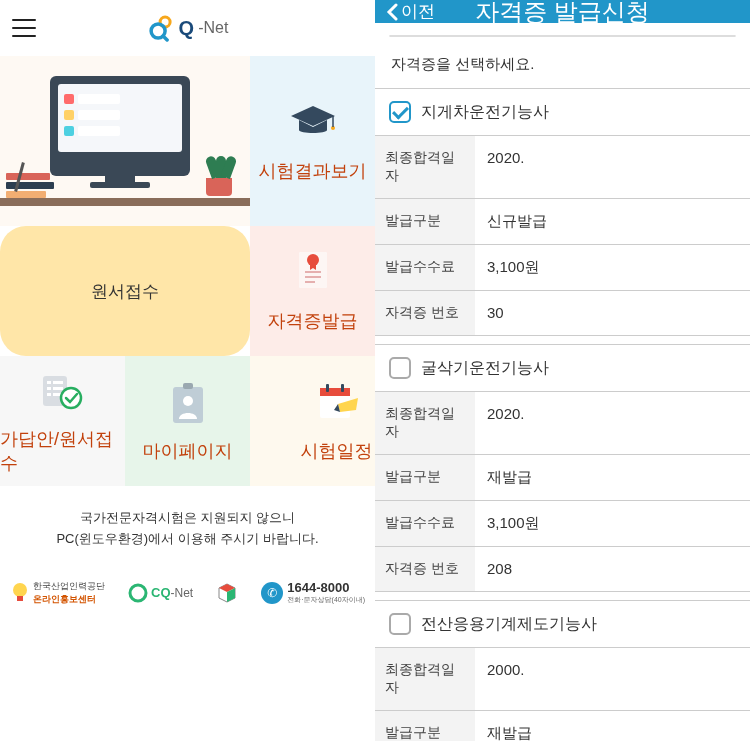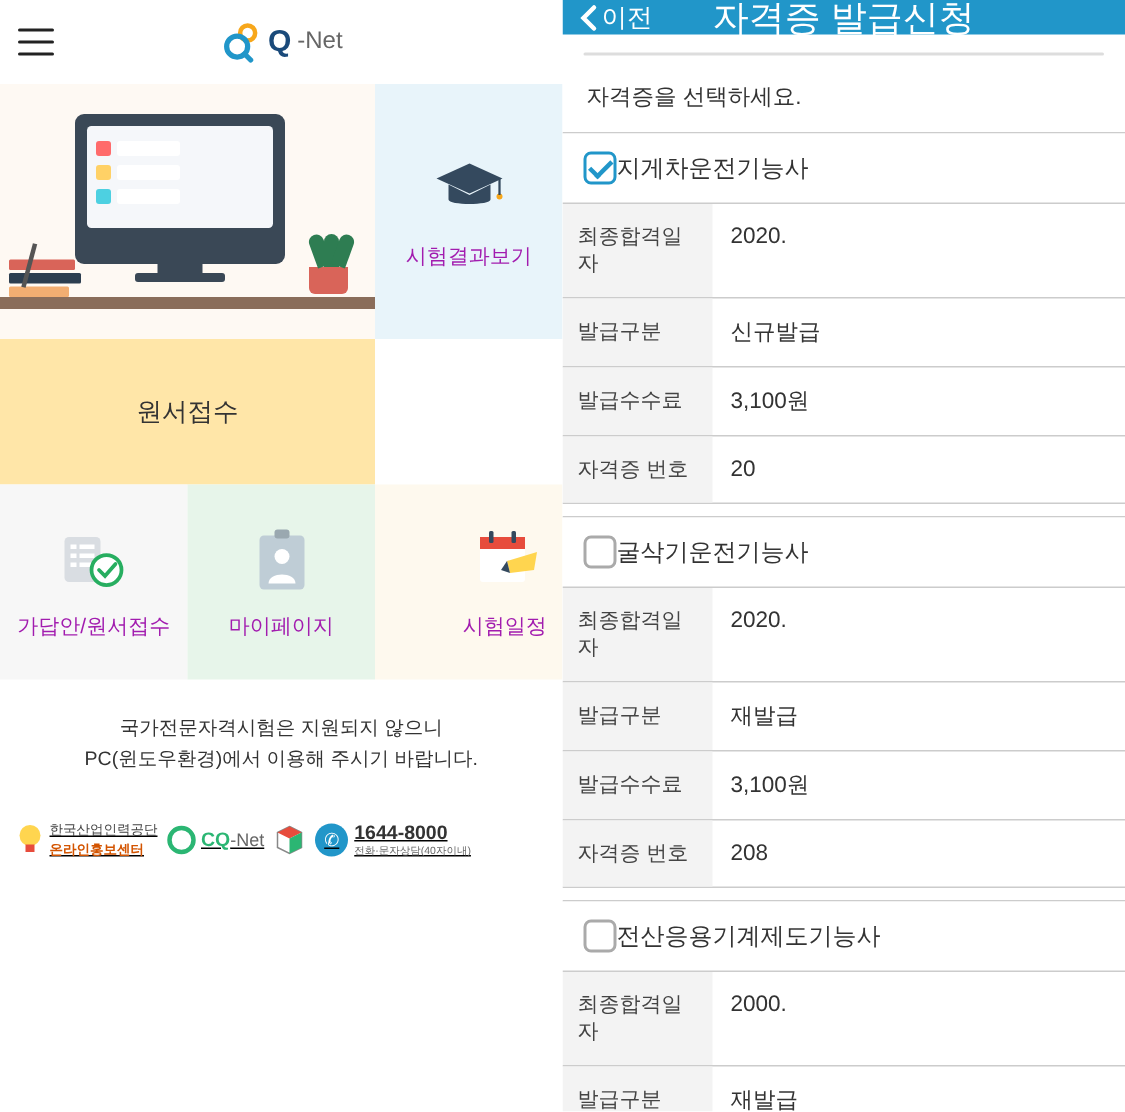--- a/index.html
+++ b/index.html
@@ -14,28 +14,28 @@
 .hamburger span { height: 2px; background: #222; border-radius: 1px; }
 .logo { position: absolute; left: 50%; transform: translateX(-50%); display: flex; align-items: center; gap: 4px; }
 .logo-icon { position: relative; width: 28px; height: 28px; }
 .q-text { font-size: 20px; font-weight: bold; color: #1a4a7a; }
 .net-text { font-size: 16px; color: #666; }
 
 
 .tiles { display: grid; grid-template-columns: 2fr 1fr; grid-template-rows: auto auto auto; flex: 0 0 auto; }
 .hero { grid-column: 1; grid-row: 1; height: 170px; background: #fef9f3; position: relative; overflow: hidden; }
 .tile-result { grid-column: 2; grid-row: 1; background: #e8f4fa; }
-.tile-apply { grid-column: 1; grid-row: 2; background: #ffe6a8; height: 97px; }
+.tile-apply { grid-column: 1; grid-row: 2; background: #ffe6a8; height: 130px; border-radius: 26px; }
 .tile-cert { grid-column: 2; grid-row: 2; background: #fdece8; }
 .tiles-row3 { grid-column: 1 / 3; display: grid; grid-template-columns: 1fr 1fr 1fr; height: 130px; }
 .tile-answer { background: #f7f7f7; }
 .tile-mypage { background: #e7f5ea; }
 .tile-schedule { background: #fef9ee; padding-left: 48px; }
 .tile { display: flex; flex-direction: column; align-items: center; justify-content: center; gap: 14px; cursor: pointer; }
-.tile-label { font-size: 14px; color: #a21caf; }
+.tile-label { font-size: 18px; color: #c2410c; }
 .tile-apply { display: flex; align-items: center; justify-content: center; }
 .tile-apply .tile-label { font-size: 17px; color: #333; }
 
 
 .monitor { position: absolute; left: 50px; top: 20px; width: 140px; height: 100px; background: #3a4856; border-radius: 6px; }
 .monitor::after { content:""; position:absolute; left:8px; top:8px; right:8px; bottom:24px; background:#f5f7fa; border-radius:3px; }
 .mon-stand { position:absolute; left:105px; top:120px; width:30px; height:6px; background:#3a4856; }
 .mon-base { position:absolute; left:90px; top:126px; width:60px; height:6px; background:#3a4856; border-radius:2px; }
 .doc-line { position:absolute; background:#fff; border-radius:2px; height:10px; width:42px; }
 .doc1 { left:78px; top:38px; } .doc1::before{content:"";position:absolute;left:-14px;top:0;width:10px;height:10px;background:#ff6b6b;border-radius:2px;}
@@ -51,21 +51,21 @@
 .pen { position:absolute; left:18px; bottom:34px; width:3px; height:30px; background:#555; transform:rotate(15deg); }
 .desk { position:absolute; left:0; right:0; bottom:20px; height:8px; background:#8a6d5a; }
 
 
 .icon-wrap { width: 50px; height: 46px; display:flex; align-items:center; justify-content:center; }
 
 
 .notice { text-align: center; padding: 22px 10px; font-size: 13px; color: #333; line-height: 1.6; }
 
 
-.footer-logos { display:flex; align-items:center; justify-content:flex-start; padding: 8px 10px 16px; gap:6px;text-decoration:underline; }
+.footer-logos { display:flex; align-items:center; justify-content:space-between; padding: 8px 10px 16px; gap:6px; }
 .flogo { display:flex; align-items:center; gap:3px; font-size:9px; color:#444; }
 .phone-badge { display:flex; align-items:center; gap:4px; }
 .phone-circ { width:22px; height:22px; border-radius:50%; background:#2196c9; display:flex; align-items:center; justify-content:center; color:#fff; font-size:12px; }
 .phone-num { font-size:13px; font-weight:bold; color:#333; }
 .phone-sub { font-size:7px; color:#666; }
 
 
 .rp-header { height: 52px; background: #2196c9; color: #fff; display:flex; align-items:center; padding:0 10px; position:relative; }
 .back-btn { display:flex; align-items:center; gap:2px; font-size:17px; cursor:pointer; }
 .rp-title { position:absolute; left:50%; transform:translateX(-50%); font-size:24px; font-weight:500; }
@@ -73,21 +73,21 @@
 
 .steps { display:flex; border:1px solid #ddd; margin:12px 14px 0; border-radius:3px; overflow:hidden; }
 .step { flex:1; text-align:center; padding:8px 0; font-size:12px; color:#bbb; line-height:1.35; border-right:1px solid #eee; }
 .step:last-child { border-right:none; }
 .step.active { color:#2196c9; font-weight:600; }
 
 .instruction { padding:18px 16px 14px; font-size:15px; color:#333; }
 
 
 .cert-block { border-top:1px solid #ccc; }
-.cert-head { display:flex; align-items:center; padding:12px 14px; background:#fff; border-bottom:1px solid #ccc; cursor:pointer; }
+.cert-head { display:flex; align-items:center; gap:10px; padding:12px 14px; background:#fff; border-bottom:1px solid #ccc; cursor:pointer; }
 .chk { width:22px; height:22px; border:2px solid #2196c9; border-radius:5px; display:flex; align-items:center; justify-content:center; flex-shrink:0; }
 .chk.checked::after { content:""; width:12px; height:6px; border-left:3px solid #2196c9; border-bottom:3px solid #2196c9; transform:rotate(-45deg) translate(1px,-1px); }
 .chk.unchecked { border-color:#aaa; }
 .cert-name { font-size:16px; color:#333; }
 .cert-row { display:flex; border-bottom:1px solid #ccc; }
 .cert-label { width:100px; flex-shrink:0; background:#f3f3f3; padding:13px 10px; font-size:14px; color:#444; }
 .cert-value { flex:1; padding:13px 12px; font-size:15px; color:#333; }
 </style>
 </head>
 <body>
@@ -144,20 +144,34 @@
             <line x1="44" y1="14" x2="44" y2="25" stroke="#34495e" stroke-width="1.5"></line>
           </svg>
         </div>
         <span class="tile-label">시험결과보기</span>
       </div>
 
       <div class="tile tile-apply">
         <span class="tile-label">원서접수</span>
       </div>
 
+      <div class="tile tile-cert">
+        <div class="icon-wrap">
+          <svg width="40" height="48" viewBox="0 0 40 48">
+            <rect x="6" y="4" width="28" height="36" rx="2" fill="#fff" stroke="#e8a" stroke-width="0"></rect>
+            <rect x="6" y="4" width="28" height="36" rx="2" fill="#fdf6f4"></rect>
+            <line x1="12" y1="24" x2="28" y2="24" stroke="#d99" stroke-width="1.5"></line>
+            <line x1="12" y1="29" x2="28" y2="29" stroke="#d99" stroke-width="1.5"></line>
+            <line x1="12" y1="34" x2="22" y2="34" stroke="#d99" stroke-width="1.5"></line>
+            <circle cx="20" cy="12" r="6" fill="#e74c3c"></circle>
+            <path d="M17 16 L17 22 L20 20 L23 22 L23 16 Z" fill="#e74c3c"></path>
+          </svg>
+        </div>
+        <span class="tile-label">자격증발급</span>
+      </div>
 
       <div class="tiles-row3">
         <div class="tile tile-answer">
           <div class="icon-wrap">
             <svg width="48" height="40" viewBox="0 0 48 40">
               <rect x="4" y="6" width="24" height="30" rx="3" fill="#d9dde2"></rect>
               <rect x="8" y="11" width="4" height="3" fill="#fff"></rect>
                 <rect x="14" y="11" width="10" height="3" fill="#fff"></rect>
               <rect x="8" y="17" width="4" height="3" fill="#fff"></rect>
                 <rect x="14" y="17" width="10" height="3" fill="#fff"></rect>
@@ -269,21 +283,21 @@
       <div class="cert-row">
           <div class="cert-label">발급구분</div>
           <div class="cert-value">신규발급</div>
         </div>
       <div class="cert-row">
           <div class="cert-label">발급수수료</div>
           <div class="cert-value">3,100원</div>
         </div>
       <div class="cert-row">
           <div class="cert-label">자격증 번호</div>
-          <div class="cert-value">20</div>
+          <div class="cert-value">30</div>
         </div>
     </div>
 
     <div class="cert-block" style="margin-top:8px">
       <div class="cert-head">
         <div class="chk unchecked"></div>
         <span class="cert-name">굴삭기운전기능사</span>
       </div>
       <div class="cert-row">
           <div class="cert-label">최종합격일자</div>

